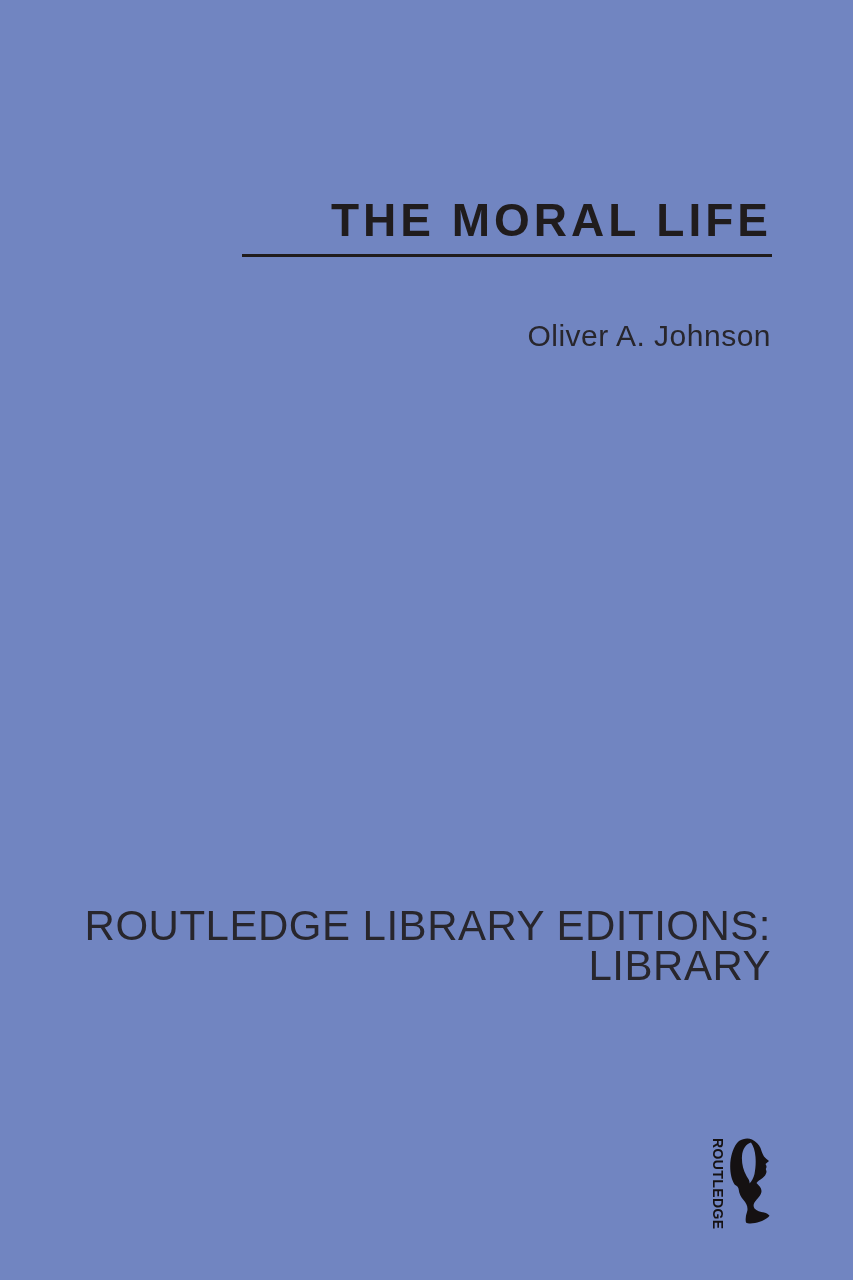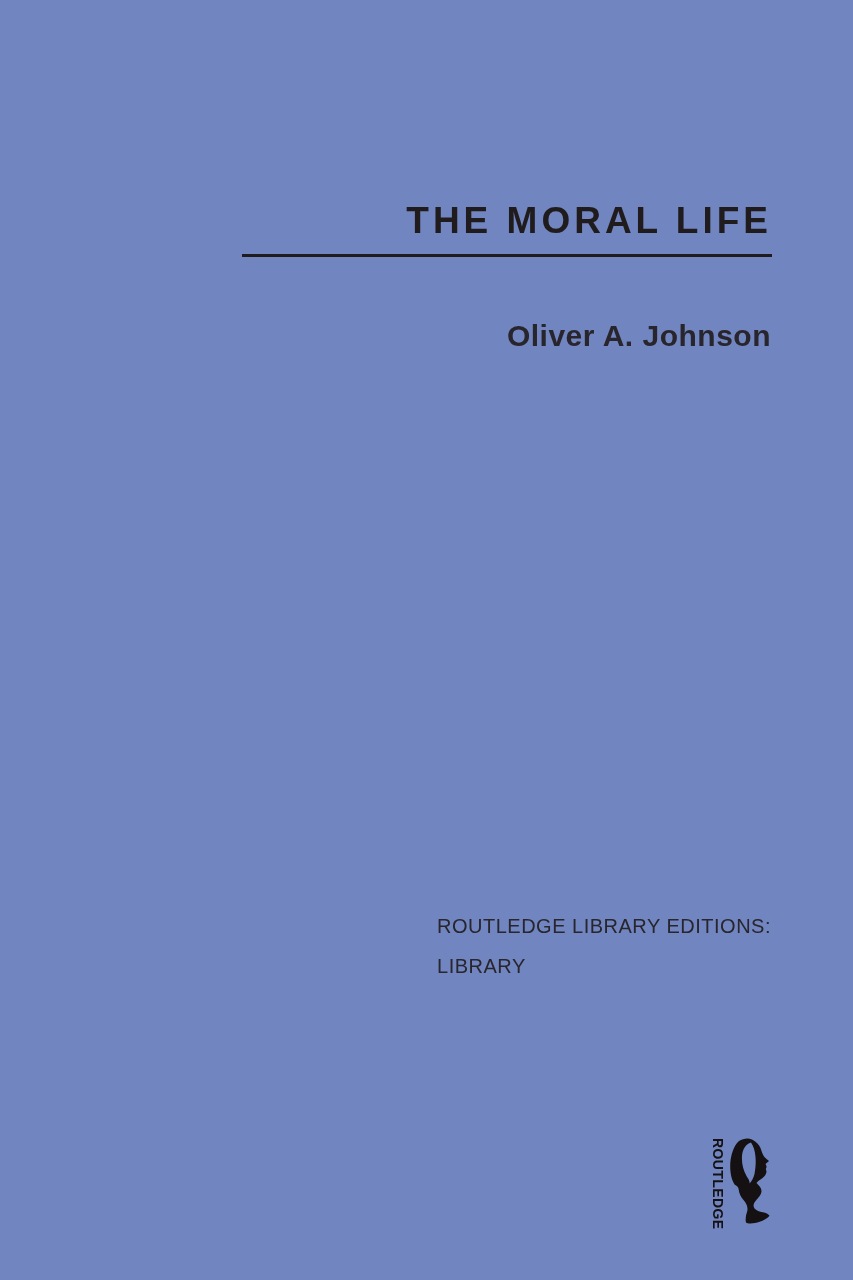--- a/index.html
+++ b/index.html
@@ -18,52 +18,52 @@
     position: relative;
     width: 853px;
     height: 1280px;
     background: var(--bg);
     overflow: hidden;
   }
   .book-title {
     position: absolute;
     top: 193px;
     right: 81px;
-    font-size: 37px;
+    font-size: 46px;
     line-height: 55px;
     font-weight: bold;
     letter-spacing: 4px;
     white-space: nowrap;
     color: var(--title-color);
   }
   .title-underline {
     position: absolute;
     top: 254px;
     right: 81px;
     width: 530px;
     height: 3px;
     background: var(--title-color);
   }
   .book-author {
     position: absolute;
     top: 319px;
     right: 82px;
     font-size: 30px;
     line-height: 34px;
-    font-weight: bold;
+    font-weight: normal;
     letter-spacing: 0.5px;
     white-space: nowrap;
     color: var(--body-color);
   }
   .series {
     position: absolute;
     top: 906px;
     right: 82px;
-    text-align: left;
-    font-size: 20px;
+    text-align: right;
+    font-size: 42px;
     line-height: 40px;
     letter-spacing: 0.5px;
     color: var(--body-color);
   }
   .logo {
     position: absolute;
     left: 711px;
     top: 1138px;
     width: 60px;
     height: 87px;

